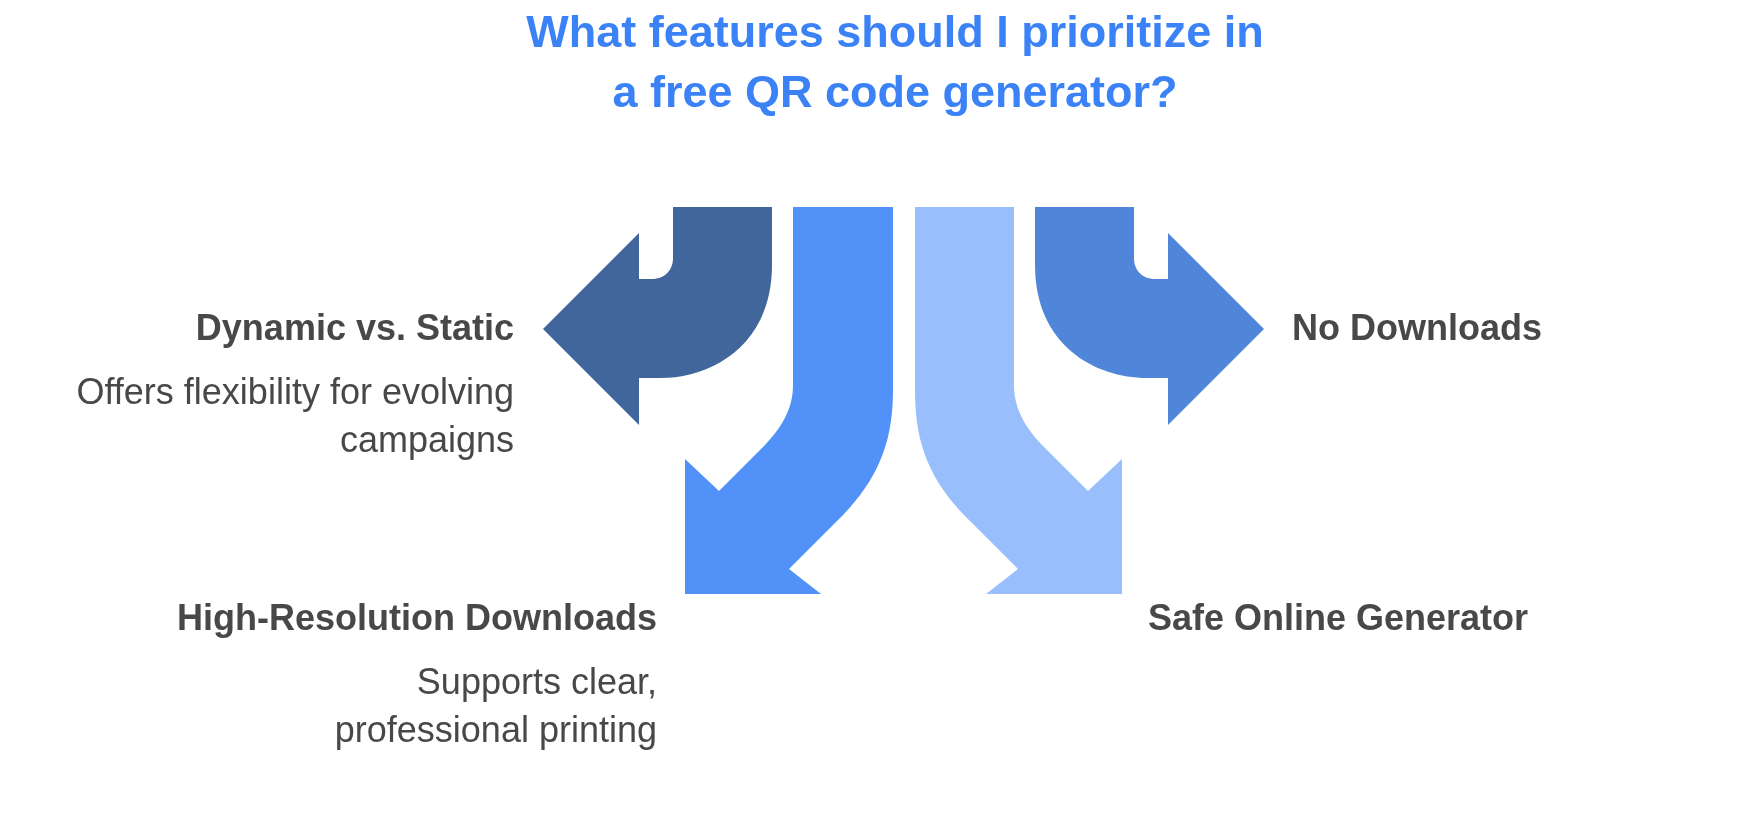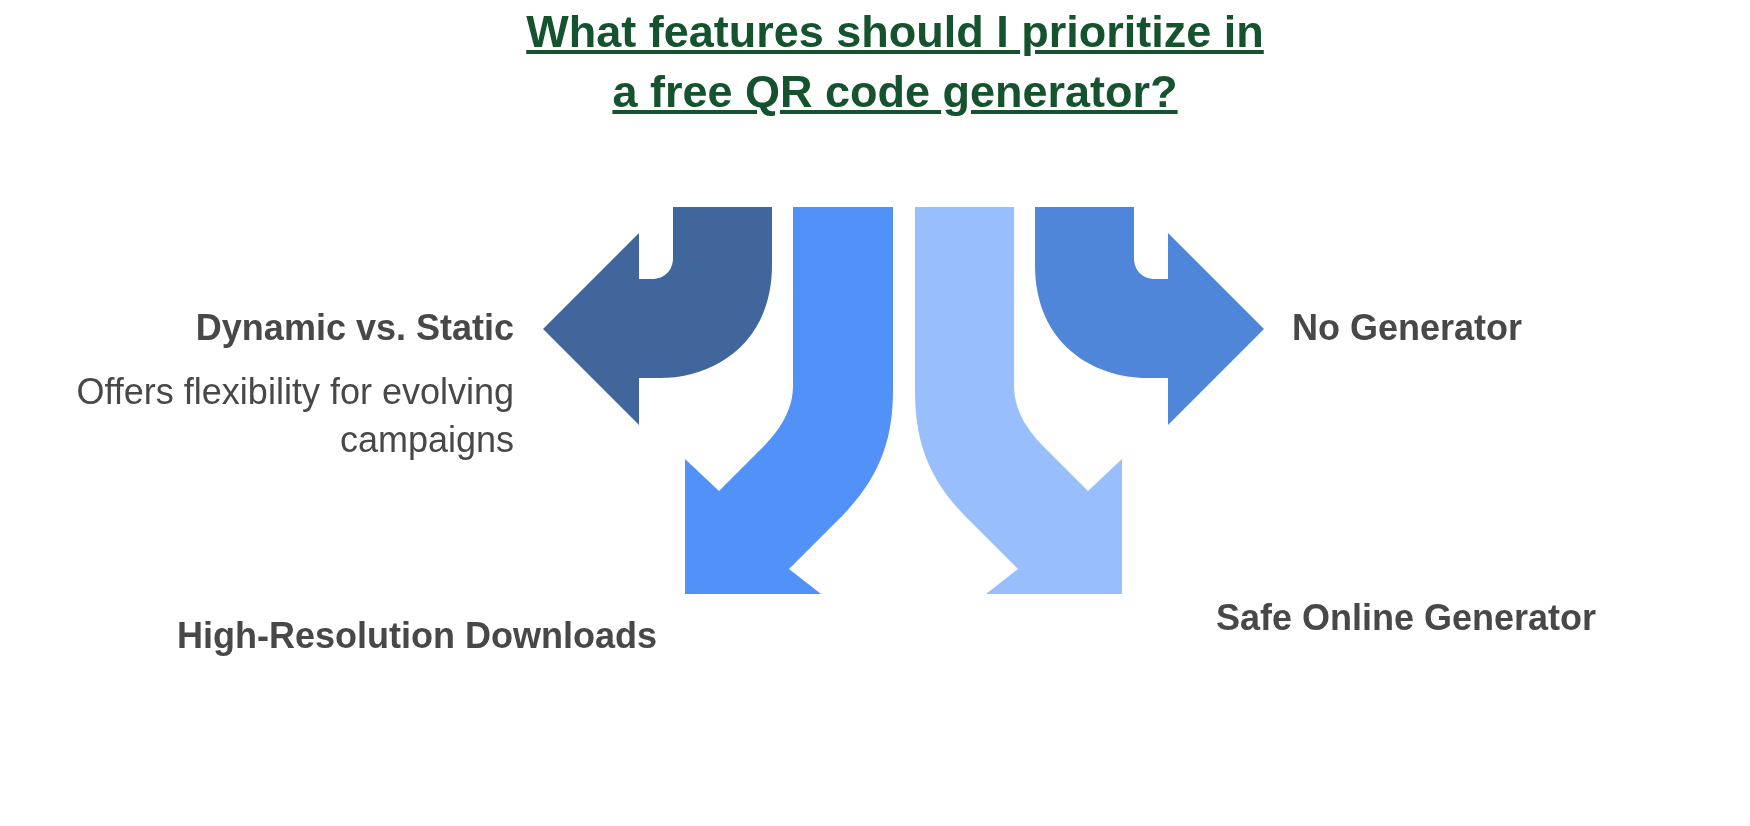--- a/index.html
+++ b/index.html
@@ -1,19 +1,19 @@
 <!DOCTYPE html>
 <html><head>
 <meta charset="utf-8">
 <style>
   html, body { margin:0; padding:0; background:#ffffff; }
   body { width:1750px; height:826px; position:relative; overflow:hidden;
          font-family:"Liberation Sans", sans-serif; color:#484848; }
   .title { position:absolute; left:525px; width:740px; top:2px; text-align:center;
-           font-weight:bold; font-size:45px; line-height:60px; color:#14532d;text-decoration:underline; }
+           font-weight:bold; font-size:45px; line-height:60px; color:#3b82f6; }
   .diagram { position:absolute; left:0; top:0; }
   .item { position:absolute; width:520px; }
   .item .head { font-weight:bold; font-size:36px; line-height:44px; }
   .item .desc { font-size:36px; line-height:48px; margin-top:18px; }
   .right-align { text-align:right; }
   .left-align { text-align:left; }
 </style>
 </head>
 <body>
 
@@ -39,23 +39,24 @@
   <path fill="#5086D9" d="M1035 207 L1134 207 L1134 258
        C1134 270 1142 279 1155 279 L1168 279 L1168 233 L1264 329 L1168 425 L1168 378
        L1147 378 C1095 378 1035 345 1035 265 Z"></path>
 </svg>
 
 <div class="item right-align" style="left:-6px; top:306px;">
   <div class="head">Dynamic vs. Static</div>
   <div class="desc" style="padding-left:40px;">Offers flexibility for evolving campaigns</div>
 </div>
 
-<div class="item right-align" style="left:137px; top:596px;margin-top:18px;">
+<div class="item right-align" style="left:137px; top:596px;">
   <div class="head">High-Resolution Downloads</div>
+  <div class="desc" style="padding-left:100px;">Supports clear, professional printing</div>
 </div>
 
-<div class="item left-align" style="left:1216px; top:596px; width:420px;">
+<div class="item left-align" style="left:1148px; top:596px; width:420px;">
   <div class="head">Safe Online Generator</div>
 </div>
 
 <div class="item left-align" style="left:1292px; top:306px; width:450px;">
-  <div class="head">No Generator</div>
+  <div class="head">No Downloads</div>
 </div>
 
 </body></html>

